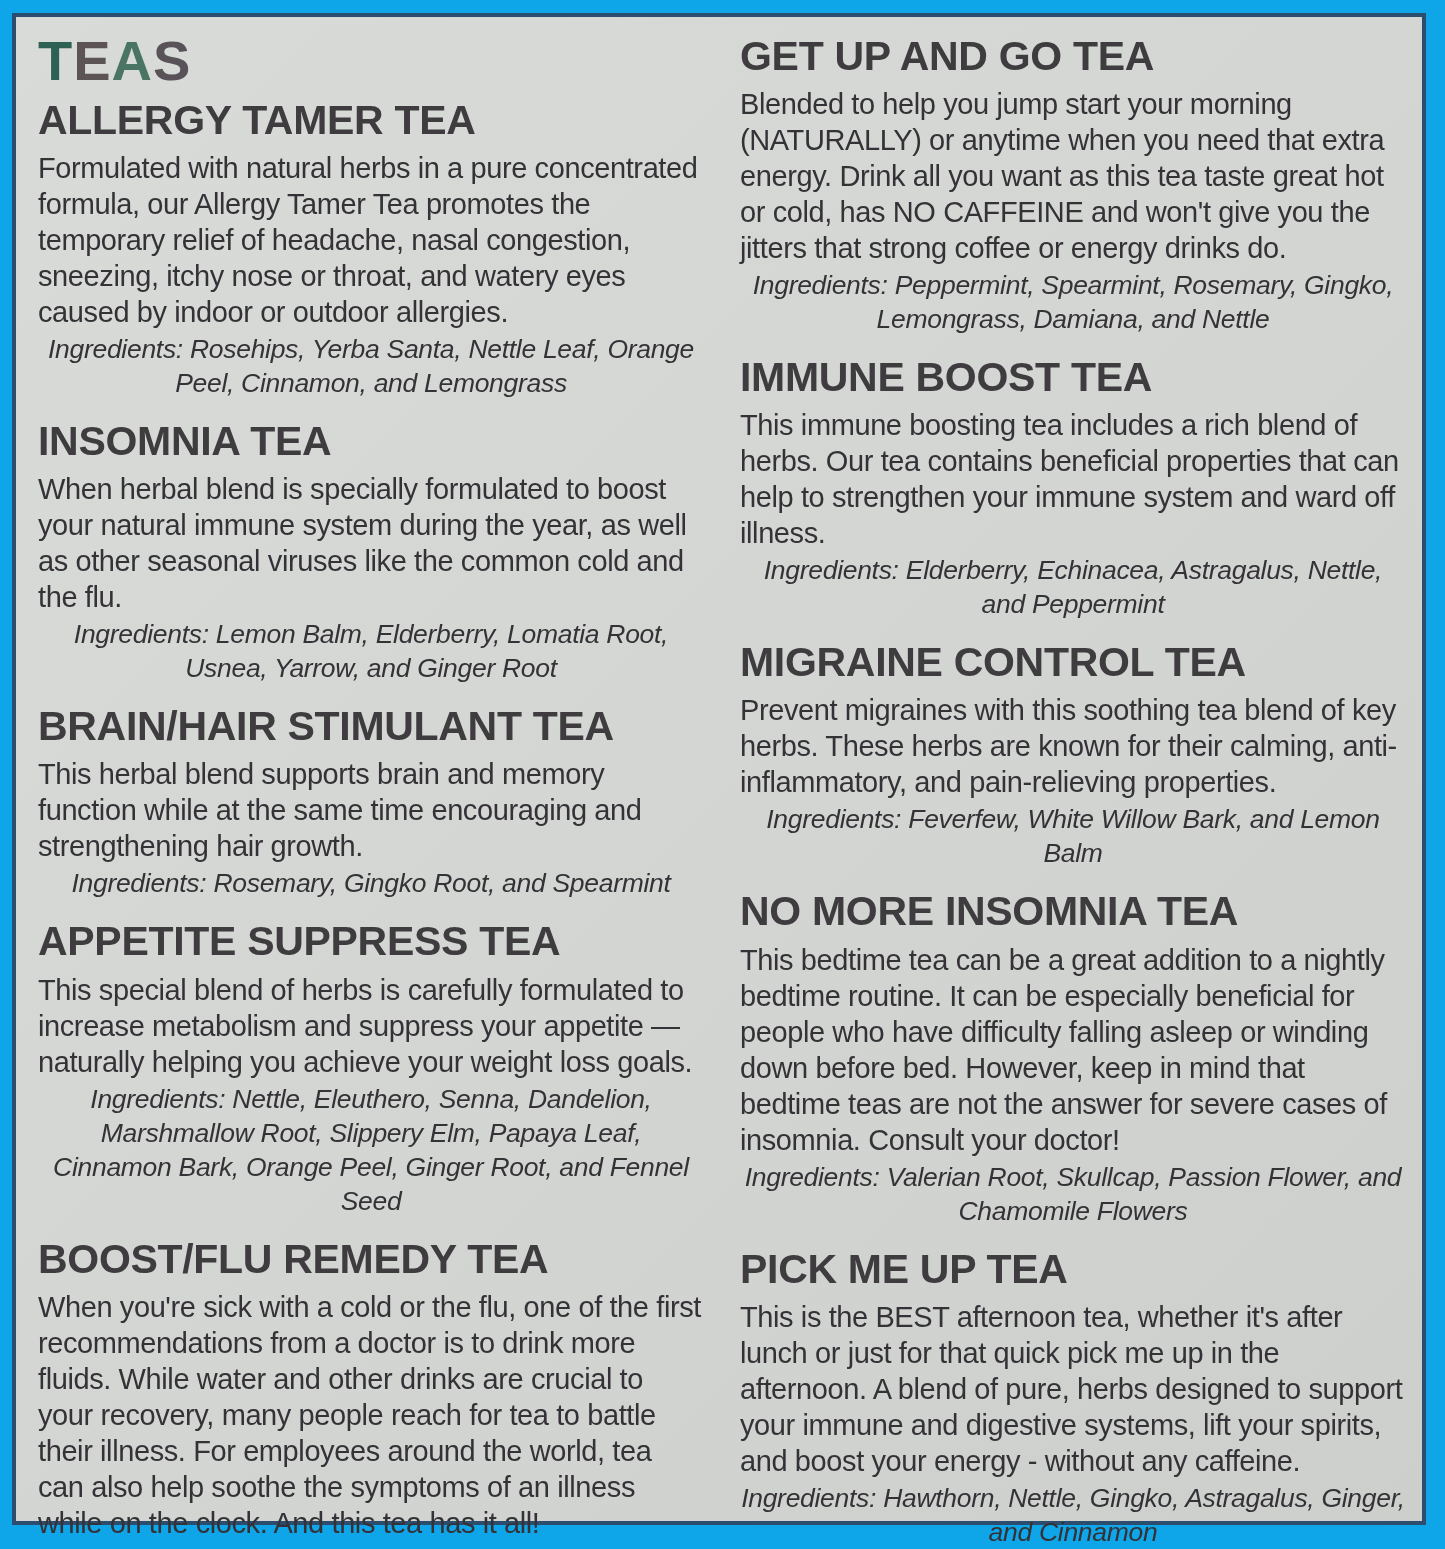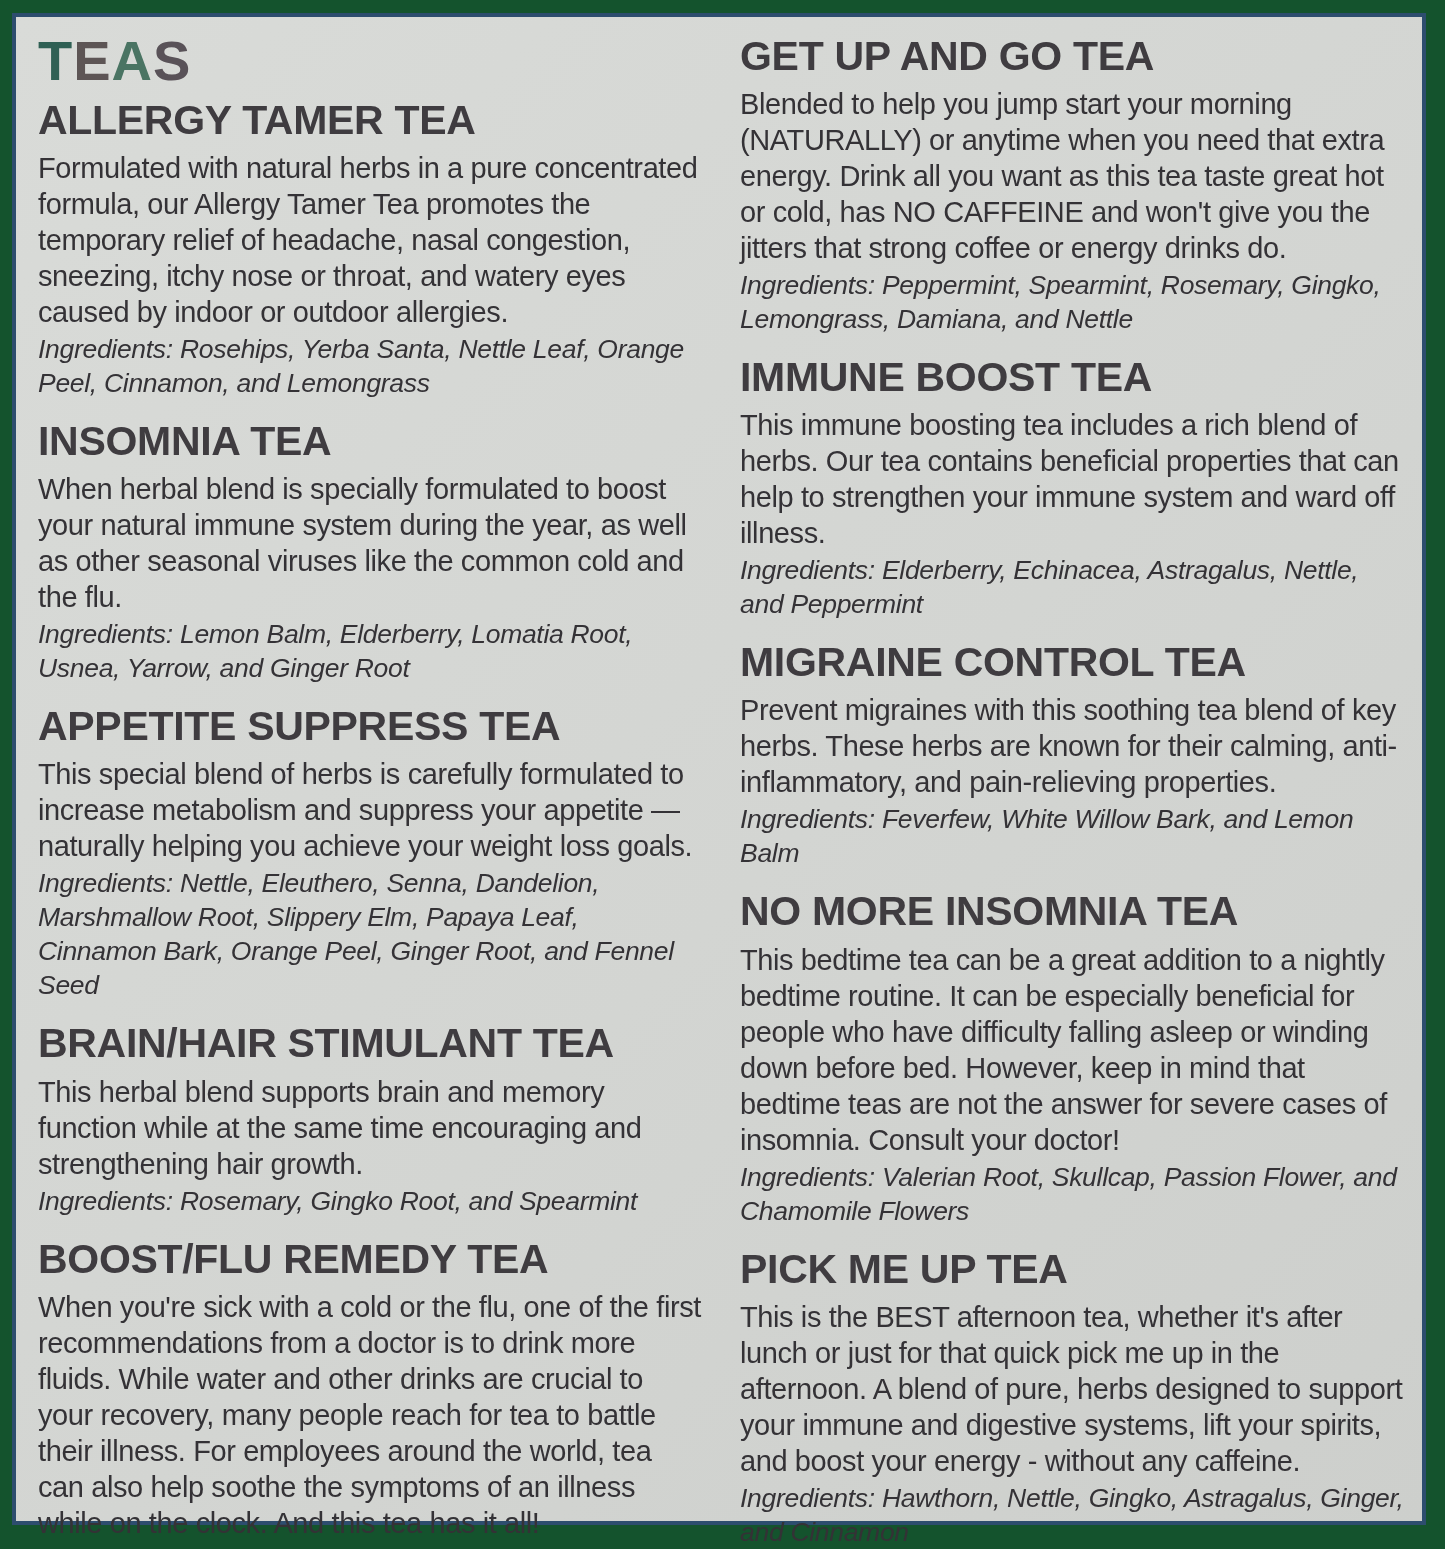--- a/index.html
+++ b/index.html
@@ -1,19 +1,19 @@
 <!DOCTYPE html>
 <html><head>
 <meta charset="utf-8">
 <style>
   html,body { margin:0; padding:0; }
   .page {
     position:relative;
     width:1445px; height:1549px;
-    background:#14532d;
+    background:#0ea5e9;
     font-family:"Liberation Sans", sans-serif;
     overflow:hidden;
   }
   .frame {
     position:absolute; left:12px; top:13px;
     width:1414px; height:1512px;
     box-sizing:border-box;
     border:4px solid #2d4d6e;
     background:linear-gradient(135deg,#d9dbd8 0%,#d3d5d2 55%,#cdcfcc 100%);
   }
@@ -38,21 +38,21 @@
   }
   p.desc {
     margin:0;
     font-size:29px; line-height:36px;
     color:#343236; letter-spacing:-0.4px;
   }
   p.ing {
     margin:2px 0 0 0;
     font-size:26.5px; line-height:34px;
     font-style:italic;
-    color:#343236; letter-spacing:-0.3px;
+    color:#343236; letter-spacing:-0.3px;text-align:center;
   }
 </style>
 </head>
 <body>
 
 <div class="page">
   <div class="frame">
     <div class="content">
 
       <div class="col">
@@ -64,29 +64,29 @@
           <p class="ing"><span>Ingredients:</span> <span>Rosehips, Yerba Santa, Nettle Leaf, Orange Peel, Cinnamon, and Lemongrass</span></p>
         </section>
 
         <section class="tea">
           <h3 class="tea-name">INSOMNIA TEA</h3>
           <p class="desc">When herbal blend is specially formulated to boost your natural immune system during the year, as well as other seasonal viruses like the common cold and the flu.</p>
           <p class="ing"><span>Ingredients:</span> <span>Lemon Balm, Elderberry, Lomatia Root, Usnea, Yarrow, and Ginger Root</span></p>
         </section>
 
         <section class="tea">
+          <h3 class="tea-name">BRAIN/HAIR STIMULANT TEA</h3>
+          <p class="desc">This herbal blend supports brain and memory function while at the same time encouraging and strengthening hair growth.</p>
+          <p class="ing"><span>Ingredients:</span> <span>Rosemary, Gingko Root, and Spearmint</span></p>
+        </section>
+
+        <section class="tea">
           <h3 class="tea-name">APPETITE SUPPRESS TEA</h3>
           <p class="desc">This special blend of herbs is carefully formulated to increase metabolism and suppress your appetite — naturally helping you achieve your weight loss goals.</p>
           <p class="ing"><span>Ingredients:</span> <span>Nettle, Eleuthero, Senna, Dandelion, Marshmallow Root, Slippery Elm, Papaya Leaf, Cinnamon Bark, Orange Peel, Ginger Root, and Fennel Seed</span></p>
-        </section>
-
-        <section class="tea">
-          <h3 class="tea-name">BRAIN/HAIR STIMULANT TEA</h3>
-          <p class="desc">This herbal blend supports brain and memory function while at the same time encouraging and strengthening hair growth.</p>
-          <p class="ing"><span>Ingredients:</span> <span>Rosemary, Gingko Root, and Spearmint</span></p>
         </section>
 
         <section class="tea">
           <h3 class="tea-name">BOOST/FLU REMEDY TEA</h3>
           <p class="desc">When you're sick with a cold or the flu, one of the first recommendations from a doctor is to drink more fluids. While water and other drinks are crucial to your recovery, many people reach for tea to battle their illness. For employees around the world, tea can also help soothe the symptoms of an illness while on the clock. And this tea has it all!</p>
           <p class="ing"><span>Ingredients:</span> <span>Yarrow, Ginger, Rosehips, Lemongrass, Spearmint, Astragalus, Echinacea, and Thyme</span></p>
         </section>
       </div>
 
       <div class="col">

